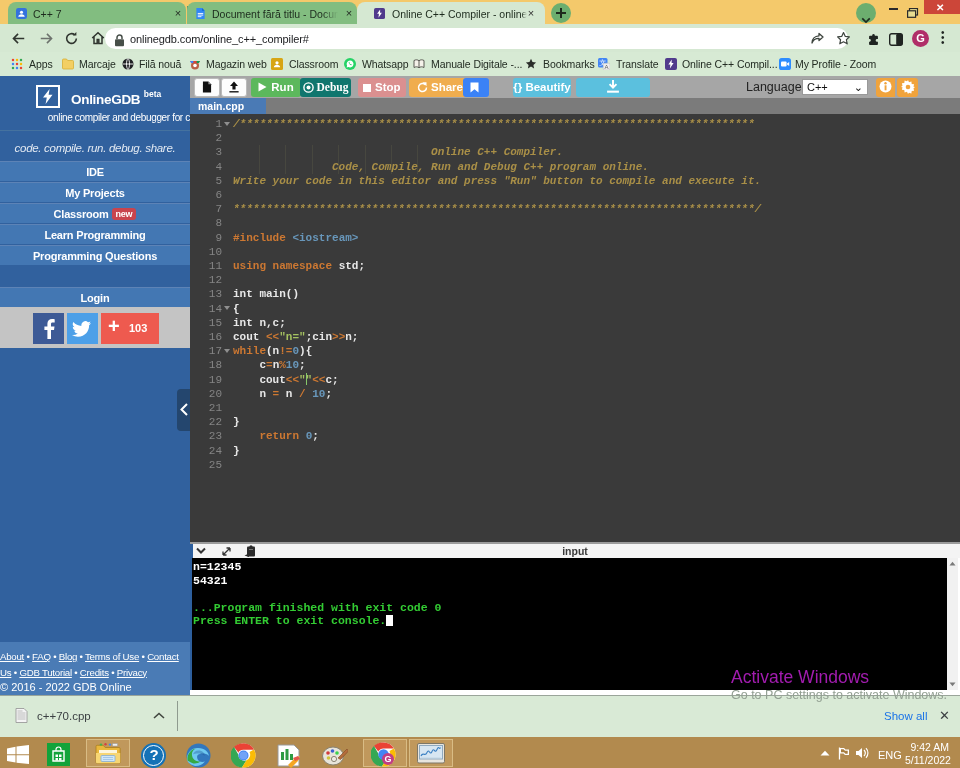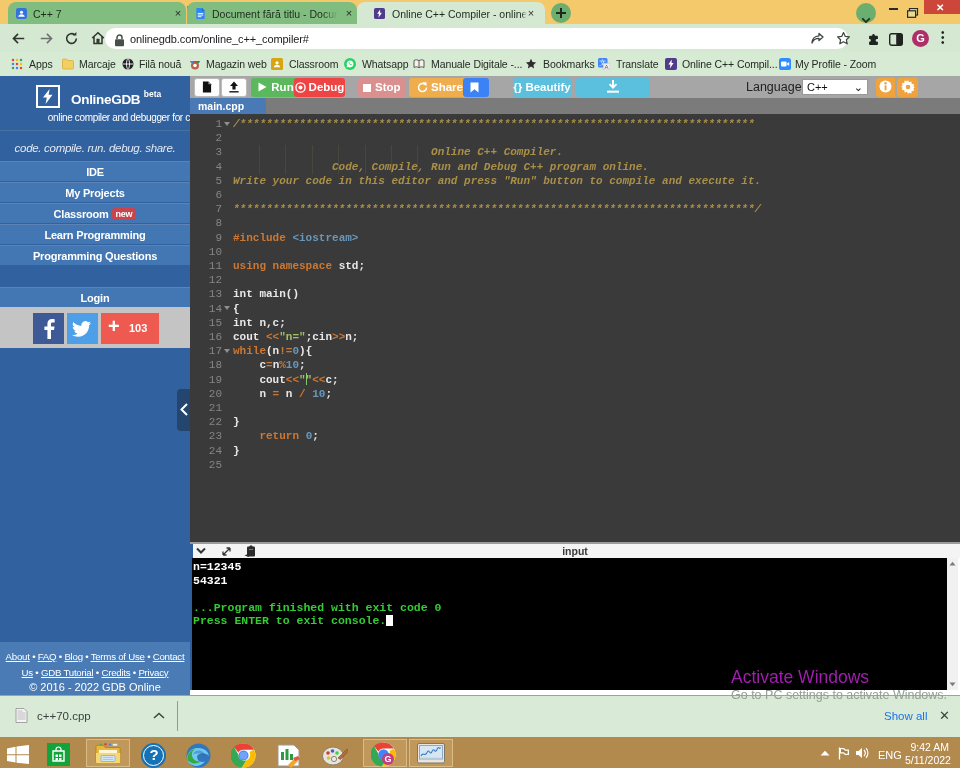--- a/index.html
+++ b/index.html
@@ -20,21 +20,21 @@
 #bookmarks { left:0; top:52px; width:960px; height:24px; background:#d7ead4; }
 .bk { position:absolute; top:57.5px; height:14px; font-size:10.5px; letter-spacing:-0.1px; color:#232c23; white-space:nowrap; }
 .bkicon { position:absolute; top:58px; width:12px; height:12px; }
 
 
 #page { left:0; top:76px; width:960px; height:619px; background:#fff; }
 
 #sidebar { left:0; top:0; width:190px; height:619px; background:#31619e; }
 .menuitem { position:absolute; left:0; width:190px; height:20px; background:#4377b3; border-top:1px solid #5d83b6; color:#fff; font-weight:bold; font-size:11px; letter-spacing:-0.2px; text-align:center; line-height:20px; }
 #social { left:0; top:231px; width:190px; height:41px; background:#c4c4c4; }
-#sidefoot { left:0; top:566px; width:190px; height:65px; background:#4a7bb5; color:#fff; font-size:11px; text-align:center; }
+#sidefoot { left:0; top:566px; width:190px; height:65px; background:#4a7bb5; color:#fff; font-size:11px; text-align:left; }
 
 #idetoolbar { left:190px; top:0; width:770px; height:22px; background:#a6a6a6; }
 .idebtn { position:absolute; top:2px; height:19px; border-radius:3px; color:#fff; font-weight:bold; font-size:11.5px; text-align:center; line-height:18px; }
 #tabrow { left:190px; top:22px; width:770px; height:16px; background:#7b7b7b; }
 #editor { left:190px; top:38px; width:770px; height:430px; background:#3a3a3a; font-family:"Liberation Mono", monospace; font-size:11px; line-height:14.2px; font-weight:bold; }
 #gutter { position:absolute; left:0; top:3px; width:32px; text-align:right; color:#858585; font-weight:normal; }
 #code { position:absolute; left:43px; top:3px; white-space:pre; color:#e8e8e8; }
 .cm { color:#a98f47; font-style:italic; }
 .kw { color:#cd7832; }
 .op { color:#cd7832; }
@@ -255,21 +255,21 @@
           <path d="M1 0.5h6L10 3.5v9H1z" fill="#111"></path>
           <path d="M7 0.5l3 3H7z" fill="#999"></path>
         </svg></div>
     <div class="abs idebtn" style="left:221px; width:26px; background:#fdfdfd; border:1px solid #bbb;"><svg width="12" height="12" viewBox="0 0 13 13" style="margin-top:2px;">
           <path d="M6.5 0.5L2.2 5.5h2.6v3.8h3.4V5.5h2.6z" fill="#111"></path>
           <path d="M1.5 11.7h10" stroke="#111" stroke-width="1.5"></path>
         </svg></div>
     <div class="abs idebtn" style="left:251px; width:50px; background:#5cb85c;"><svg width="9" height="10" viewBox="0 0 9 10" style="margin:0 4px -1px 0;">
           <path d="M0.5 0.5L8.5 5L0.5 9.5z" fill="#fff"></path>
         </svg>Run</div>
-    <div class="abs idebtn" style="left:294px; width:51px; background:#ef4444;"><svg width="11" height="11" viewBox="0 0 11 11" style="margin:0 3px -2px 0;">
+    <div class="abs idebtn" style="left:300px; width:51px; background:#0f766e;font-family:Liberation Serif, serif;"><svg width="11" height="11" viewBox="0 0 11 11" style="margin:0 3px -2px 0;">
           <circle cx="5.5" cy="5.5" r="4.6" fill="none" stroke="#fff" stroke-width="1.4"></circle>
           <circle cx="5.5" cy="5.5" r="2" fill="#fff"></circle>
         </svg>Debug</div>
     <div class="abs idebtn" style="left:358px; width:48px; background:#db9090;"><svg width="8" height="8" viewBox="0 0 8 8" style="margin:0 3.5px -1px 0;">
           <rect width="8" height="8" fill="#fff"></rect>
         </svg>Stop</div>
     <div class="abs idebtn" style="left:409px; width:62px; background:#f0ad4e;"><svg width="11" height="11" viewBox="0 0 11 11" style="margin:0 3px -2px 0;">
           <path d="M9.5 5.5a4 4 0 1 1-1.2-2.8" fill="none" stroke="#fff" stroke-width="1.5"></path>
           <path d="M5.5 0.2h4v4z" fill="#fff"></path>
         </svg>Share</div>

